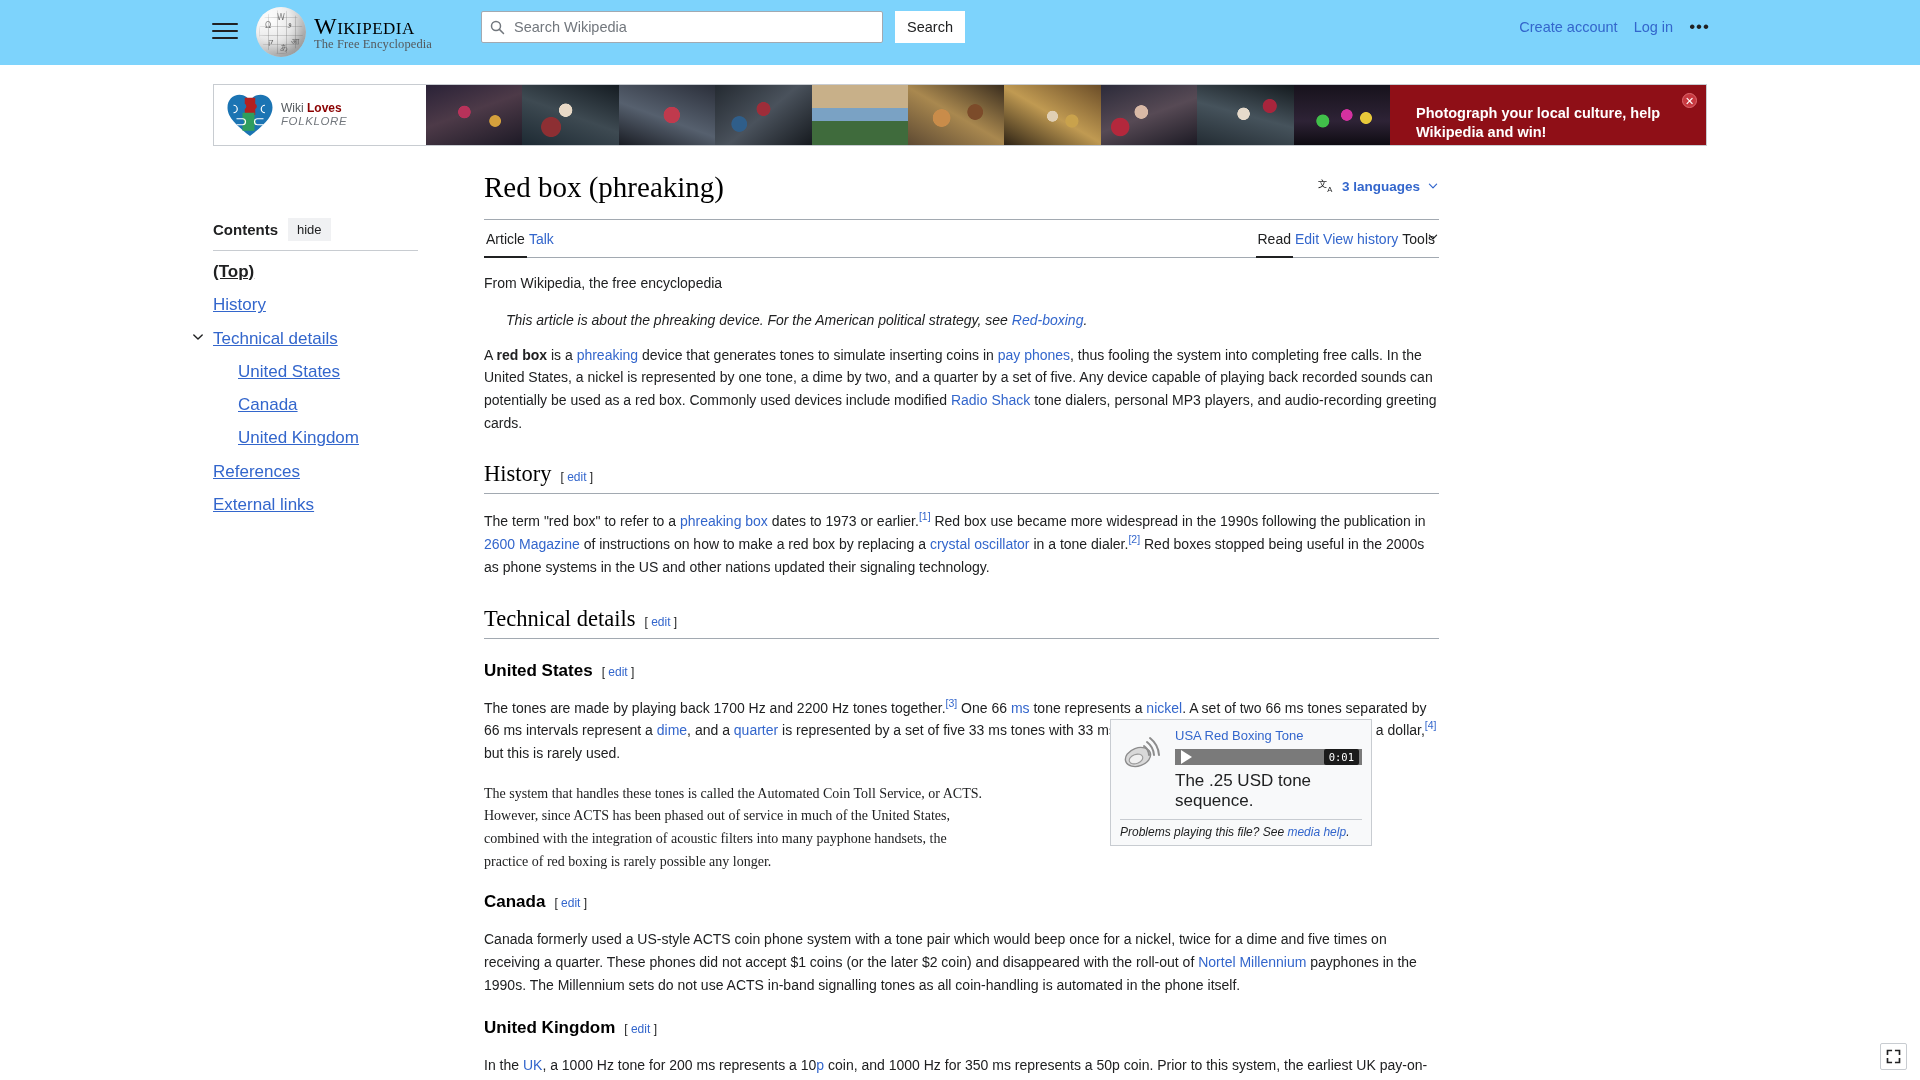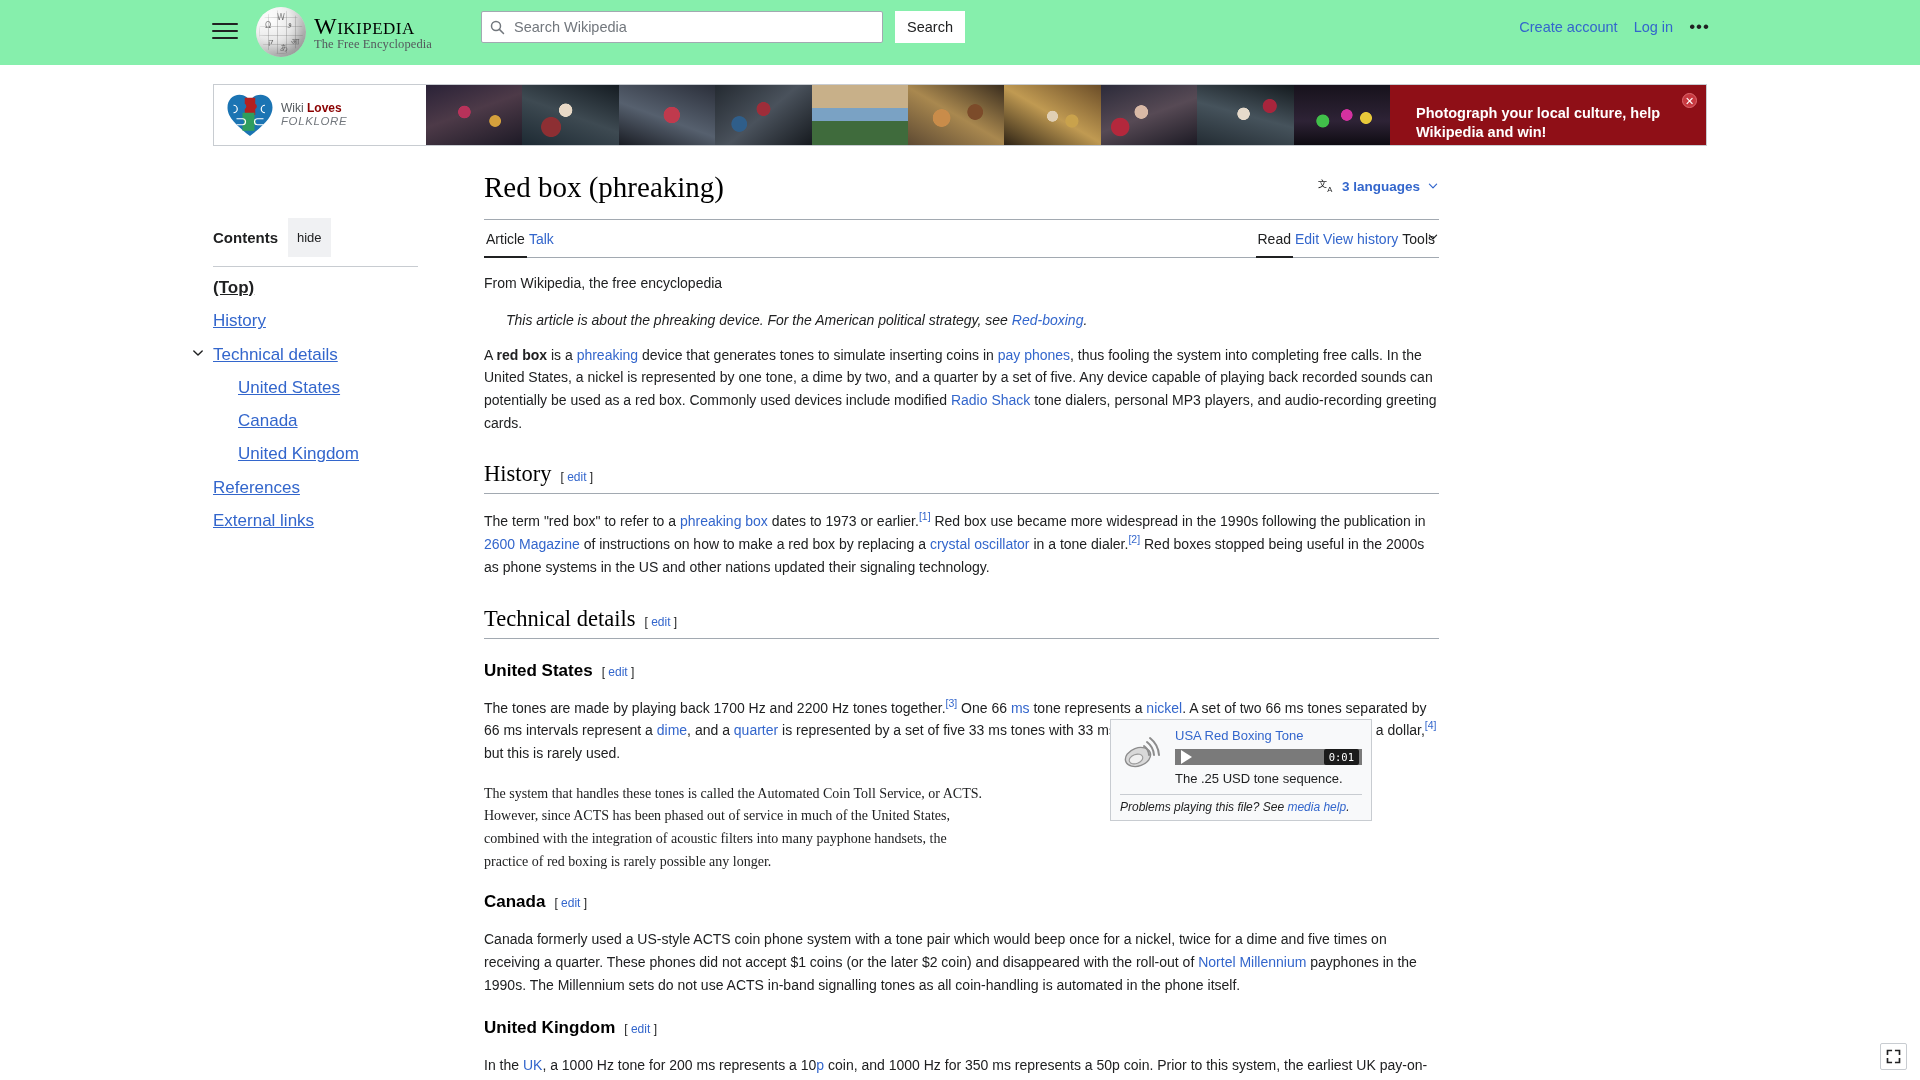--- a/index.html
+++ b/index.html
@@ -8,21 +8,21 @@
     width: 1920px; height: 1080px;
     background: #ffffff;
     font-family: "Liberation Sans", sans-serif;
     overflow: hidden;
   }
   body { position: relative; }
 
   
   .header {
     position: absolute; top: 0; left: 0; width: 1920px; height: 65px;
-    background: #86efac;
+    background: #7dd3fc;
     display: flex; align-items: center;
   }
   .hamburger {
     position: absolute; left: 212px; top: 20px;
     width: 26px; height: 22px; cursor: pointer;
     display: flex; flex-direction: column; justify-content: space-between;
     padding: 3px 0;
   }
   .hamburger span { display: block; height: 2px; background: #202122; border-radius: 1px; }
 
@@ -129,21 +129,21 @@
   }
 
   
   .toc {
     position: absolute; left: 213px; top: 218px; width: 205px;
   }
   .toc-head { display: flex; align-items: center; gap: 10px; }
   .toc-title { font-size: 15px; font-weight: bold; color: #202122; }
   .toc-hide {
     font-size: 13px; color: #202122; background: #f0f1f3;
-    padding: 12px 9px; border-radius: 0; cursor: pointer;
+    padding: 4px 9px; border-radius: 0; cursor: pointer;
   }
   .toc-rule { height: 1px; background: #c8ccd1; margin: 9px 0 4px 0; }
   .toc-list { list-style: none; margin: 0; padding: 0; }
   .toc-list li { position: relative; }
   .toc-link {
     display: block; font-size: 17px; color: #3366cc;
     padding: 6px 0 6px 0; cursor: pointer; line-height: 1.25; text-decoration: underline;
   }
   .toc-link.top { color: #202122; font-weight: bold; }
   .toc-link.sub { padding-left: 25px; }
@@ -220,21 +220,21 @@
     display: flex; align-items: center; justify-content: space-between; padding: 0 3px 0 6px;
   }
   .ab-play {
     width: 0; height: 0; border-left: 11px solid #fff;
     border-top: 7px solid transparent; border-bottom: 7px solid transparent; cursor: pointer;
   }
   .ab-time {
     background: #1b1b1b; color: #fff; font-size: 10.5px;
     font-family: "DejaVu Sans Mono", monospace; padding: 2px 5px; border-radius: 2px;
   }
-  .ab-caption { font-size: 13px; color: #202122; margin-top: 6px; }
+  .ab-caption { font-size: 17px; color: #202122; margin-top: 6px; }
   .ab-rule { height: 1px; background: #c8ccd1; margin: 8px 0 5px 0; }
   .ab-foot { font-size: 12px; color: #202122; font-style: italic; }
   .ab-foot a { color: #3366cc; text-decoration: none; cursor: pointer; }
 
   
   .fsbtn {
     position: absolute; right: 13px; bottom: 10px; width: 27px; height: 27px;
     border: 1px solid #c8ccd1; border-radius: 2px; background: #fff;
     display: flex; align-items: center; justify-content: center; cursor: pointer;
   }

